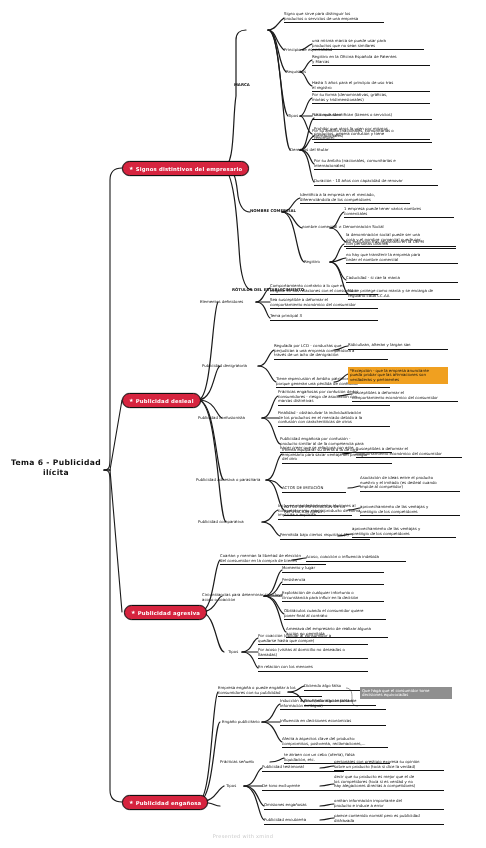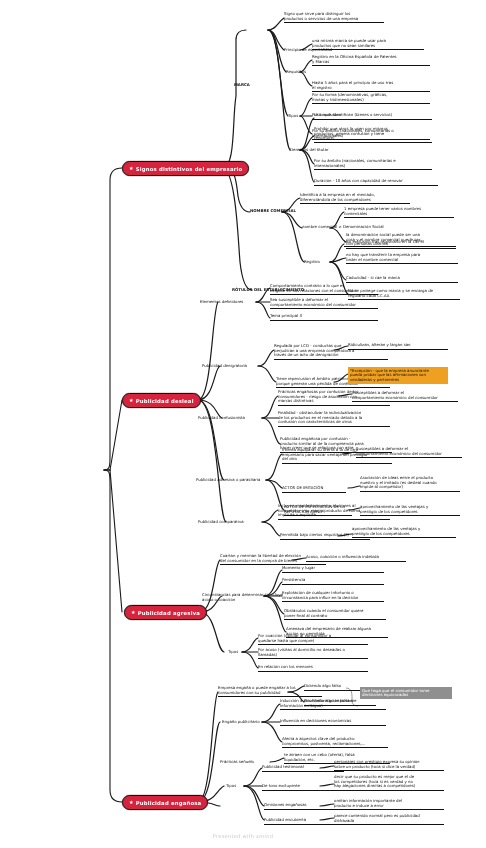--- a/index.html
+++ b/index.html
@@ -147,20 +147,22 @@
       <path d="M244,786 C258,786 258,818 264,820"></path>
       <path d="M320,768 C328,768 328,766 334,766"></path>
       <path d="M320,786 C328,786 328,784 334,784"></path>
       <path d="M320,806 C328,806 328,804 334,804"></path>
       <path d="M320,820 C328,820 328,818 334,818"></path>
     </g>
 
     <path d="M346,688 C352,688 352,694 352,698 C352,702 352,706 358,706" fill="none" stroke="#8f8f8f" stroke-width=".9"></path>
   </svg>
 
+  <div class="root-title" style="left:10px;top:458px;width:92px;">Tema 6 - Publicidad
+ilícita</div>
 
   <div class="cap" style="left:122px;top:161px;">
     <span class="star">★</span>
     <span>Signos distintivos del empresario</span>
   </div>
   <div class="cap" style="left:122px;top:393px;">
     <span class="star">★</span>
     <span>Publicidad desleal</span>
   </div>
   <div class="cap" style="left:124px;top:605px;">

